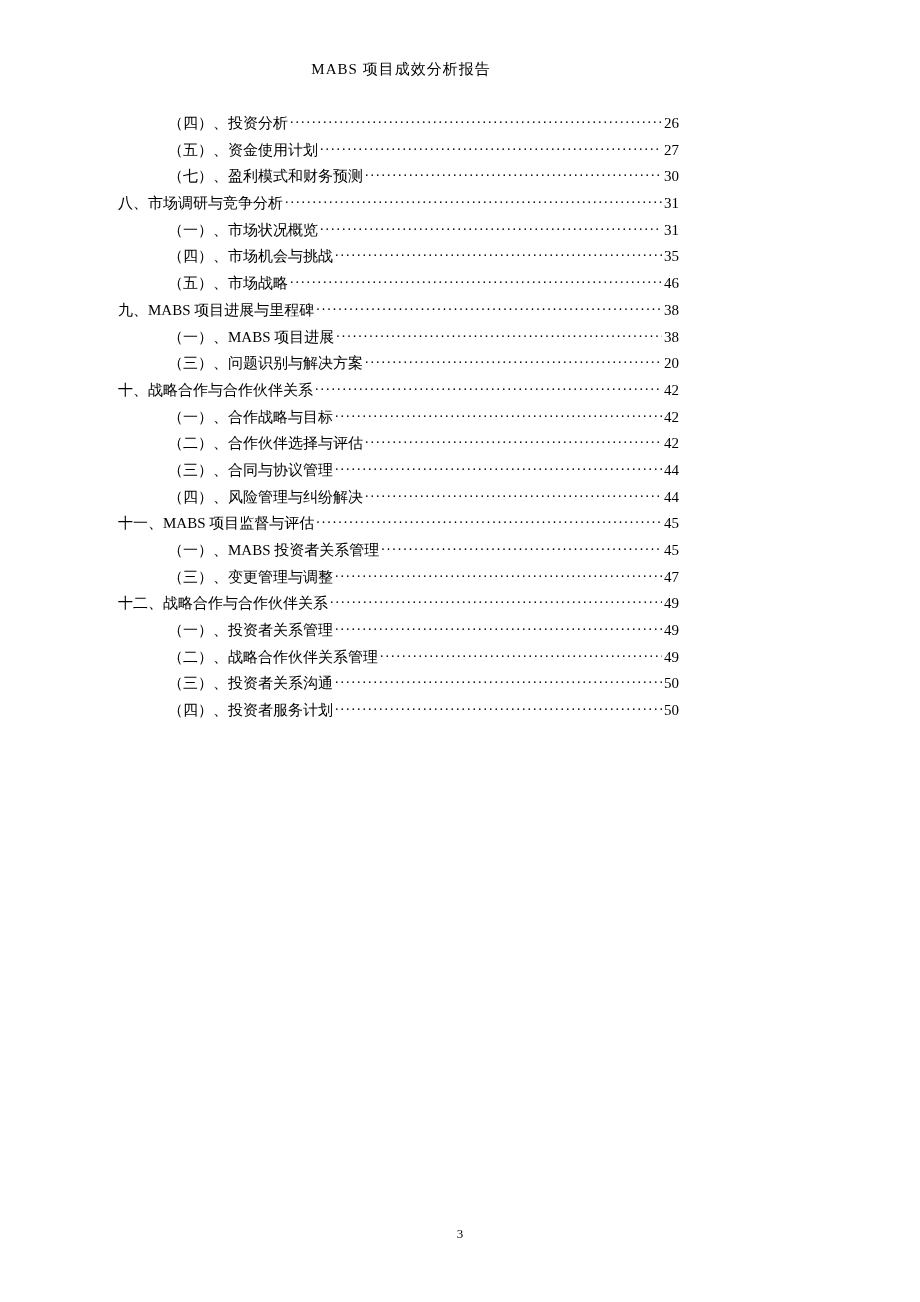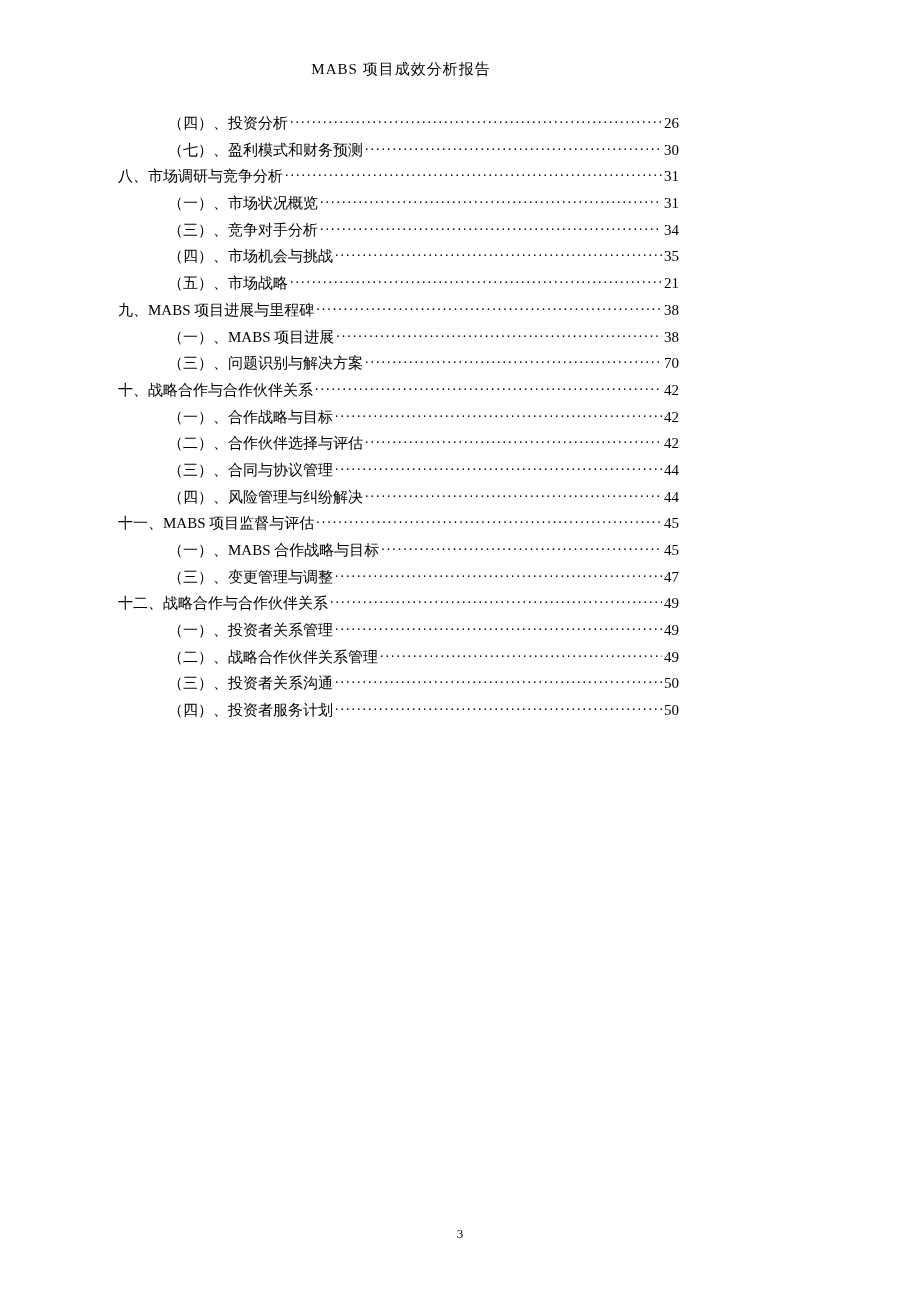--- a/index.html
+++ b/index.html
@@ -81,63 +81,63 @@
   <div class="header">MABS 项目成效分析报告</div>
 
   <div class="toc" id="toc-container">
 
   <div class="toc-row lvl2">
         <span class="toc-label">（四）、投资分析</span>
         <span class="toc-leader"></span>
         <span class="toc-page">26</span>
       </div>
       <div class="toc-row lvl2">
+        <span class="toc-label">（五）、资金使用计划</span>
+        <span class="toc-leader"></span>
+        <span class="toc-page">27</span>
+      </div>
+      <div class="toc-row lvl2">
         <span class="toc-label">（七）、盈利模式和财务预测</span>
         <span class="toc-leader"></span>
         <span class="toc-page">30</span>
       </div>
       <div class="toc-row lvl1">
         <span class="toc-label">八、市场调研与竞争分析</span>
         <span class="toc-leader"></span>
         <span class="toc-page">31</span>
       </div>
       <div class="toc-row lvl2">
         <span class="toc-label">（一）、市场状况概览</span>
         <span class="toc-leader"></span>
         <span class="toc-page">31</span>
       </div>
       <div class="toc-row lvl2">
-        <span class="toc-label">（三）、竞争对手分析</span>
-        <span class="toc-leader"></span>
-        <span class="toc-page">34</span>
-      </div>
-      <div class="toc-row lvl2">
         <span class="toc-label">（四）、市场机会与挑战</span>
         <span class="toc-leader"></span>
         <span class="toc-page">35</span>
       </div>
       <div class="toc-row lvl2">
         <span class="toc-label">（五）、市场战略</span>
         <span class="toc-leader"></span>
-        <span class="toc-page">21</span>
+        <span class="toc-page">46</span>
       </div>
       <div class="toc-row lvl1">
         <span class="toc-label">九、MABS 项目进展与里程碑</span>
         <span class="toc-leader"></span>
         <span class="toc-page">38</span>
       </div>
       <div class="toc-row lvl2">
         <span class="toc-label">（一）、MABS 项目进展</span>
         <span class="toc-leader"></span>
         <span class="toc-page">38</span>
       </div>
       <div class="toc-row lvl2">
         <span class="toc-label">（三）、问题识别与解决方案</span>
         <span class="toc-leader"></span>
-        <span class="toc-page">70</span>
+        <span class="toc-page">20</span>
       </div>
       <div class="toc-row lvl1">
         <span class="toc-label">十、战略合作与合作伙伴关系</span>
         <span class="toc-leader"></span>
         <span class="toc-page">42</span>
       </div>
       <div class="toc-row lvl2">
         <span class="toc-label">（一）、合作战略与目标</span>
         <span class="toc-leader"></span>
         <span class="toc-page">42</span>
@@ -156,21 +156,21 @@
         <span class="toc-label">（四）、风险管理与纠纷解决</span>
         <span class="toc-leader"></span>
         <span class="toc-page">44</span>
       </div>
       <div class="toc-row lvl1">
         <span class="toc-label">十一、MABS 项目监督与评估</span>
         <span class="toc-leader"></span>
         <span class="toc-page">45</span>
       </div>
       <div class="toc-row lvl2">
-        <span class="toc-label">（一）、MABS 合作战略与目标</span>
+        <span class="toc-label">（一）、MABS 投资者关系管理</span>
         <span class="toc-leader"></span>
         <span class="toc-page">45</span>
       </div>
       <div class="toc-row lvl2">
         <span class="toc-label">（三）、变更管理与调整</span>
         <span class="toc-leader"></span>
         <span class="toc-page">47</span>
       </div>
       <div class="toc-row lvl1">
         <span class="toc-label">十二、战略合作与合作伙伴关系</span>

